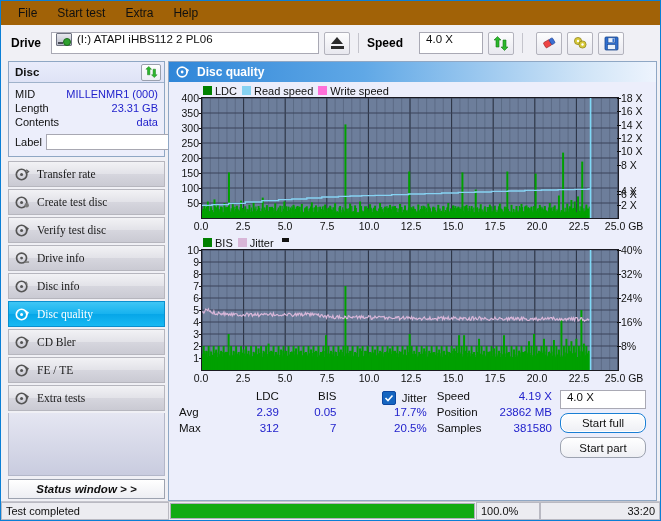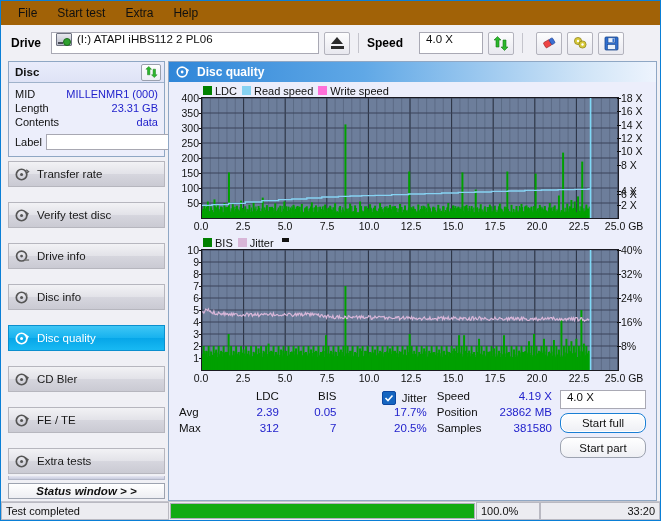--- a/index.html
+++ b/index.html
@@ -167,21 +167,21 @@
   .disc-mini {
     width:19px;height:19px;border:1px solid #9aa0ad;border-radius:2px;
     background:linear-gradient(#ffffff,#eceef4);
     display:flex;align-items:center;justify-content:center;flex:0 0 auto;
   }
   .disc-mini .cd {
     width:14px;height:14px;border-radius:50%;
     background: radial-gradient(circle at 50% 50%, #ffffff 0%, #ffffff 16%, #d8d45a 18%, #cfc94b 60%, #b0aa33 100%);
     border:1px solid #8f8a25;
   }
-  .navlist { display:flex; flex-direction:column; gap:15px; }
+  .navlist { display:flex; flex-direction:column; gap:2px;font-family:Liberation Serif, serif; }
   .navitem {
     height: 26px; display:flex; align-items:center;
     border: 1px solid #b6b6be;
     background: linear-gradient(#f2f2f5 0%, #e2e2e8 50%, #d6d6de 51%, #cacad3 100%);
     padding-left: 6px; gap: 7px;
     font-size: 11.5px; color:#1a1a1a;
   }
   .navitem.active {
     background: linear-gradient(#3fc6f5 0%, #16b2ef 50%, #06a6e8 51%, #18b9f3 100%);
     border-color:#0b8fce; color:#ffffff;
@@ -387,20 +387,28 @@
       </div>
 
       <div class="navlist">
         <div class="navitem">
           <svg class="nav-icon" viewBox="0 0 16 16">
               <circle cx="7" cy="8" r="5.6" fill="none" stroke="#555" stroke-width="1.8"></circle>
               <circle cx="7" cy="8" r="1.6" fill="#555"></circle>
               <path d="M12 3 L14.5 5 L11.5 7" stroke="#555" stroke-width="1.3" fill="none"></path>
             </svg>
           <span>Transfer rate</span>
+        </div>
+        <div class="navitem">
+          <svg class="nav-icon" viewBox="0 0 16 16">
+              <circle cx="7" cy="8" r="5.6" fill="none" stroke="#555" stroke-width="1.8"></circle>
+              <circle cx="7" cy="8" r="1.6" fill="#555"></circle>
+              <circle cx="12.5" cy="11" r="2.4" fill="#7a7a7a"></circle>
+            </svg>
+          <span>Create test disc</span>
         </div>
         <div class="navitem">
           <svg class="nav-icon" viewBox="0 0 16 16">
               <circle cx="7" cy="8" r="5.6" fill="none" stroke="#555" stroke-width="1.8"></circle>
               <circle cx="7" cy="8" r="1.6" fill="#555"></circle>
               <path d="M11 4 L14 6 L12 9" stroke="#555" stroke-width="1.3" fill="none"></path>
             </svg>
           <span>Verify test disc</span>
         </div>
         <div class="navitem">

